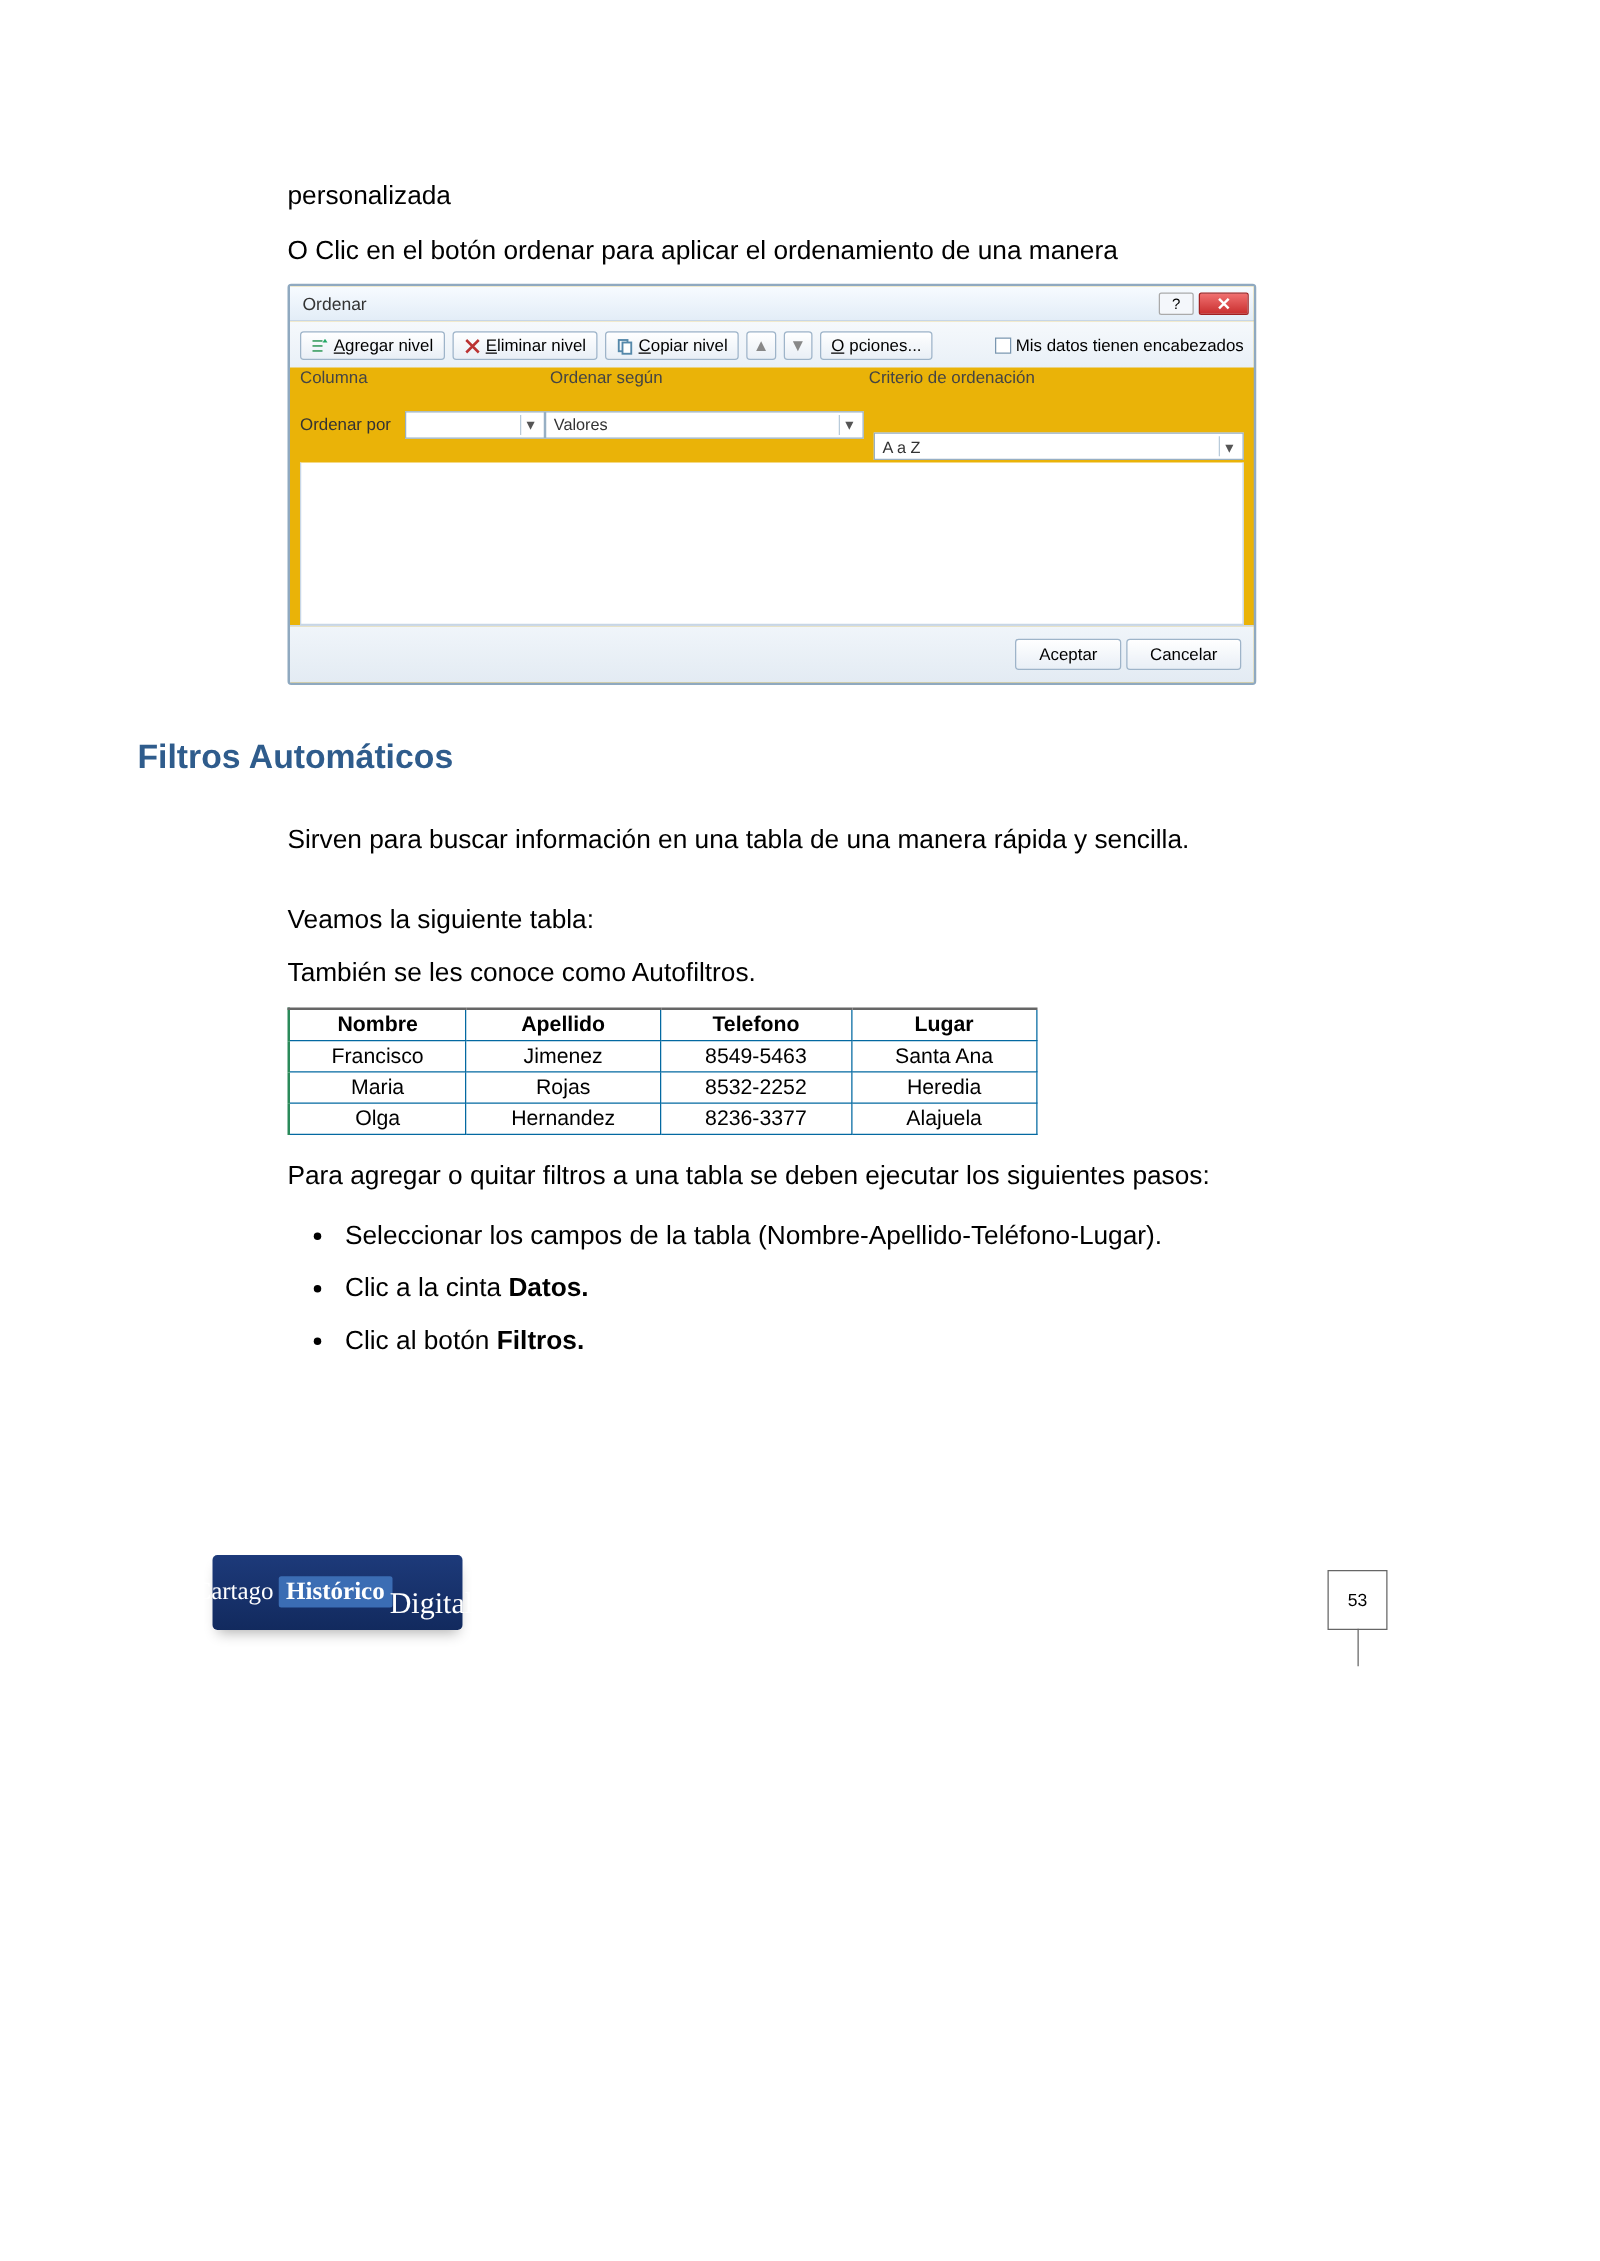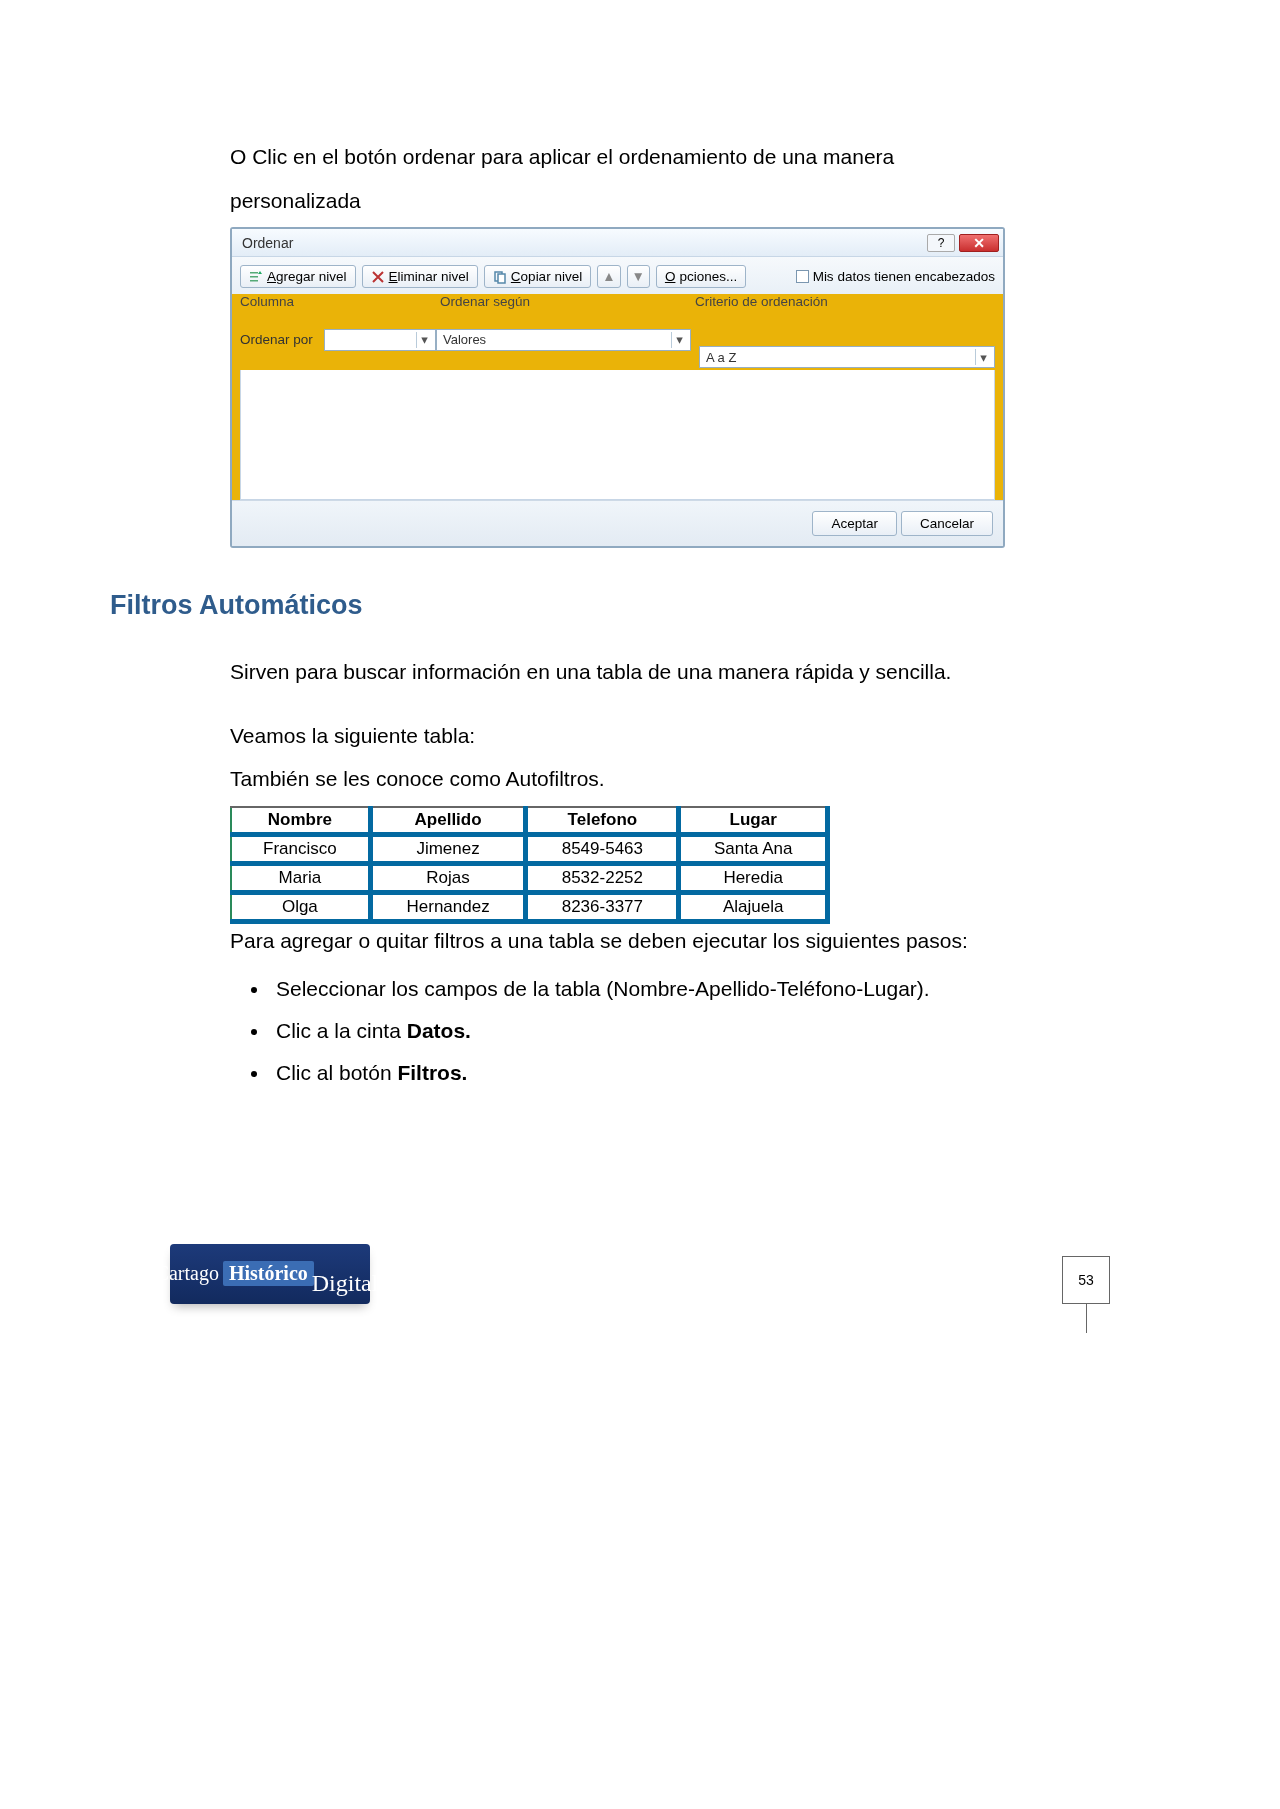--- a/index.html
+++ b/index.html
@@ -119,23 +119,23 @@
     justify-content: flex-end;
     gap: 4px;
     padding: 10px 10px;
     background: linear-gradient(#f0f5fa,#e3ebf3);
     border-top: 1px solid #cdd9e6;
   }
   .dlg-footer .tbtn { padding: 4px 18px; }
   .ico { width: 14px; height: 14px; display:inline-block;}
 
   
-  .dtable { border-collapse: collapse; margin: 6px 0 0 0; width: 600px;}
+  .dtable { border-collapse: collapse; margin: 6px 0 16px 0; width: 600px;}
   .dtable th, .dtable td {
-    border: 5px solid #0369a1;
+    border: 1px solid #0369a1;
     padding: 2px 8px;
     font-size: 17px;
     text-align: center;
     font-family: Arial, sans-serif;
   }
   .dtable th { font-weight: bold; background:#fff;}
   .dtable tr:first-child td, .dtable tr:first-child th { border-top: 2px solid #666;}
   .dtable td:first-child, .dtable th:first-child { border-left: 2px solid #2a8a5a; }
 
   ul.steps { margin: 10px 0 0 40px; }
@@ -167,22 +167,22 @@
     display:flex; align-items:center; justify-content:center;
     font-size: 14px;
     position: relative;
   }
   .pagenum-line { position:absolute; bottom:-30px; left:50%; width:1px; height:30px; background:#666;}
 </style>
 </head>
 <body>
 
 <div class="content">
+  <p class="para">personalizada</p>
   <p class="para">O Clic en el botón ordenar para aplicar el ordenamiento de una manera</p>
-  <p class="para">personalizada</p>
 
   <div class="dialog">
     <div class="titlebar">
       <span class="titlebar-text">Ordenar</span>
       <div class="tb-btn">?</div>
       <div class="tb-close">✕</div>
     </div>
     <div class="toolbar">
       <div class="tbtn">
         <span class="ico">

